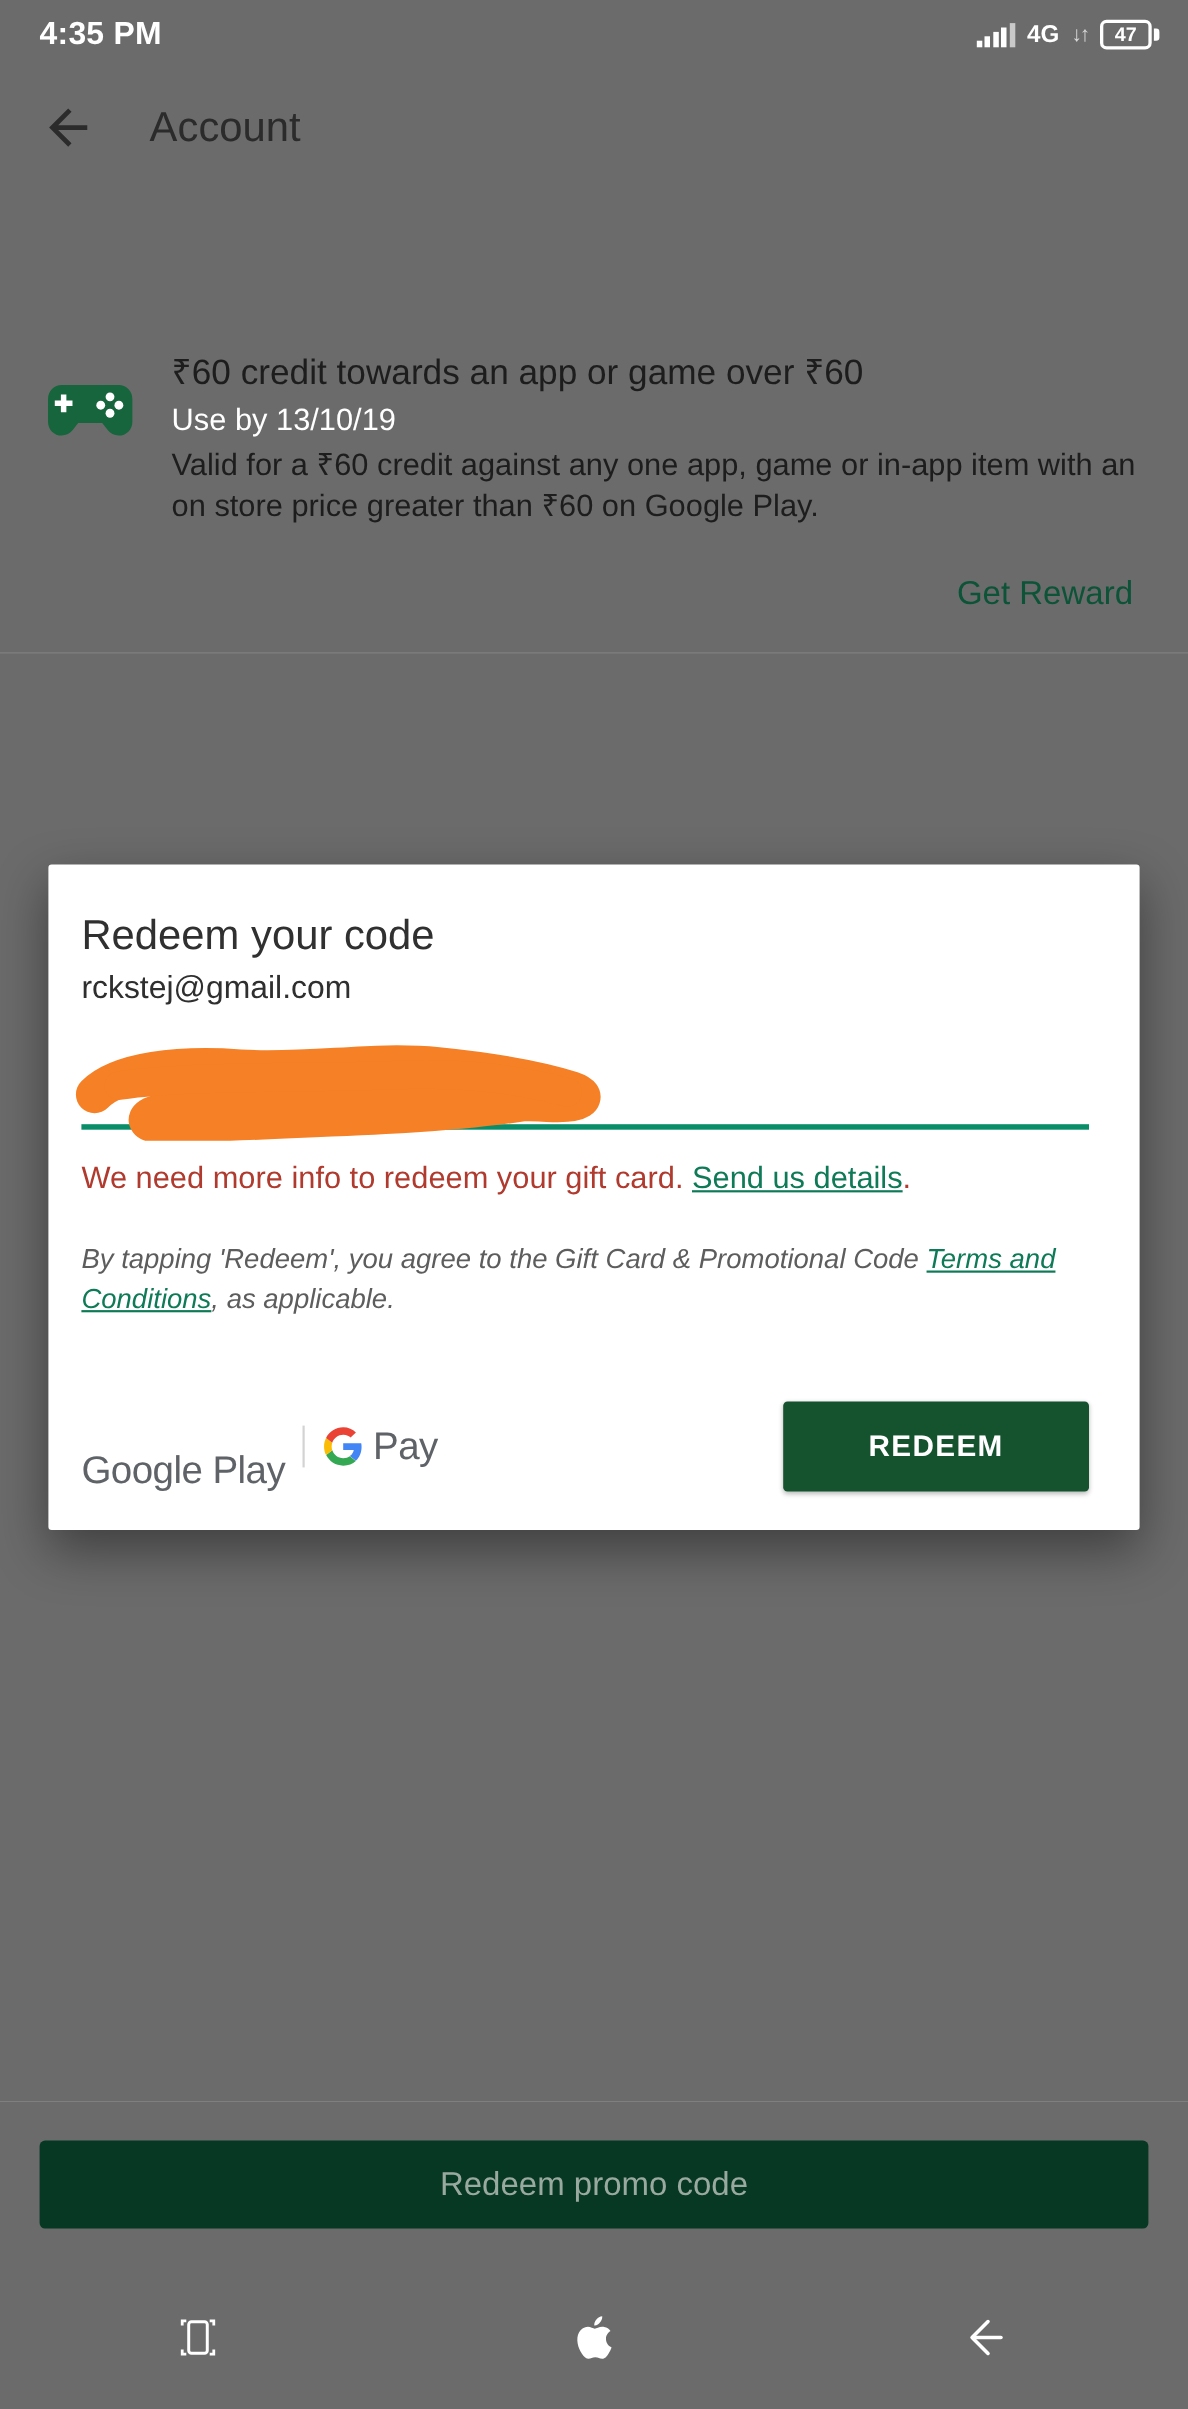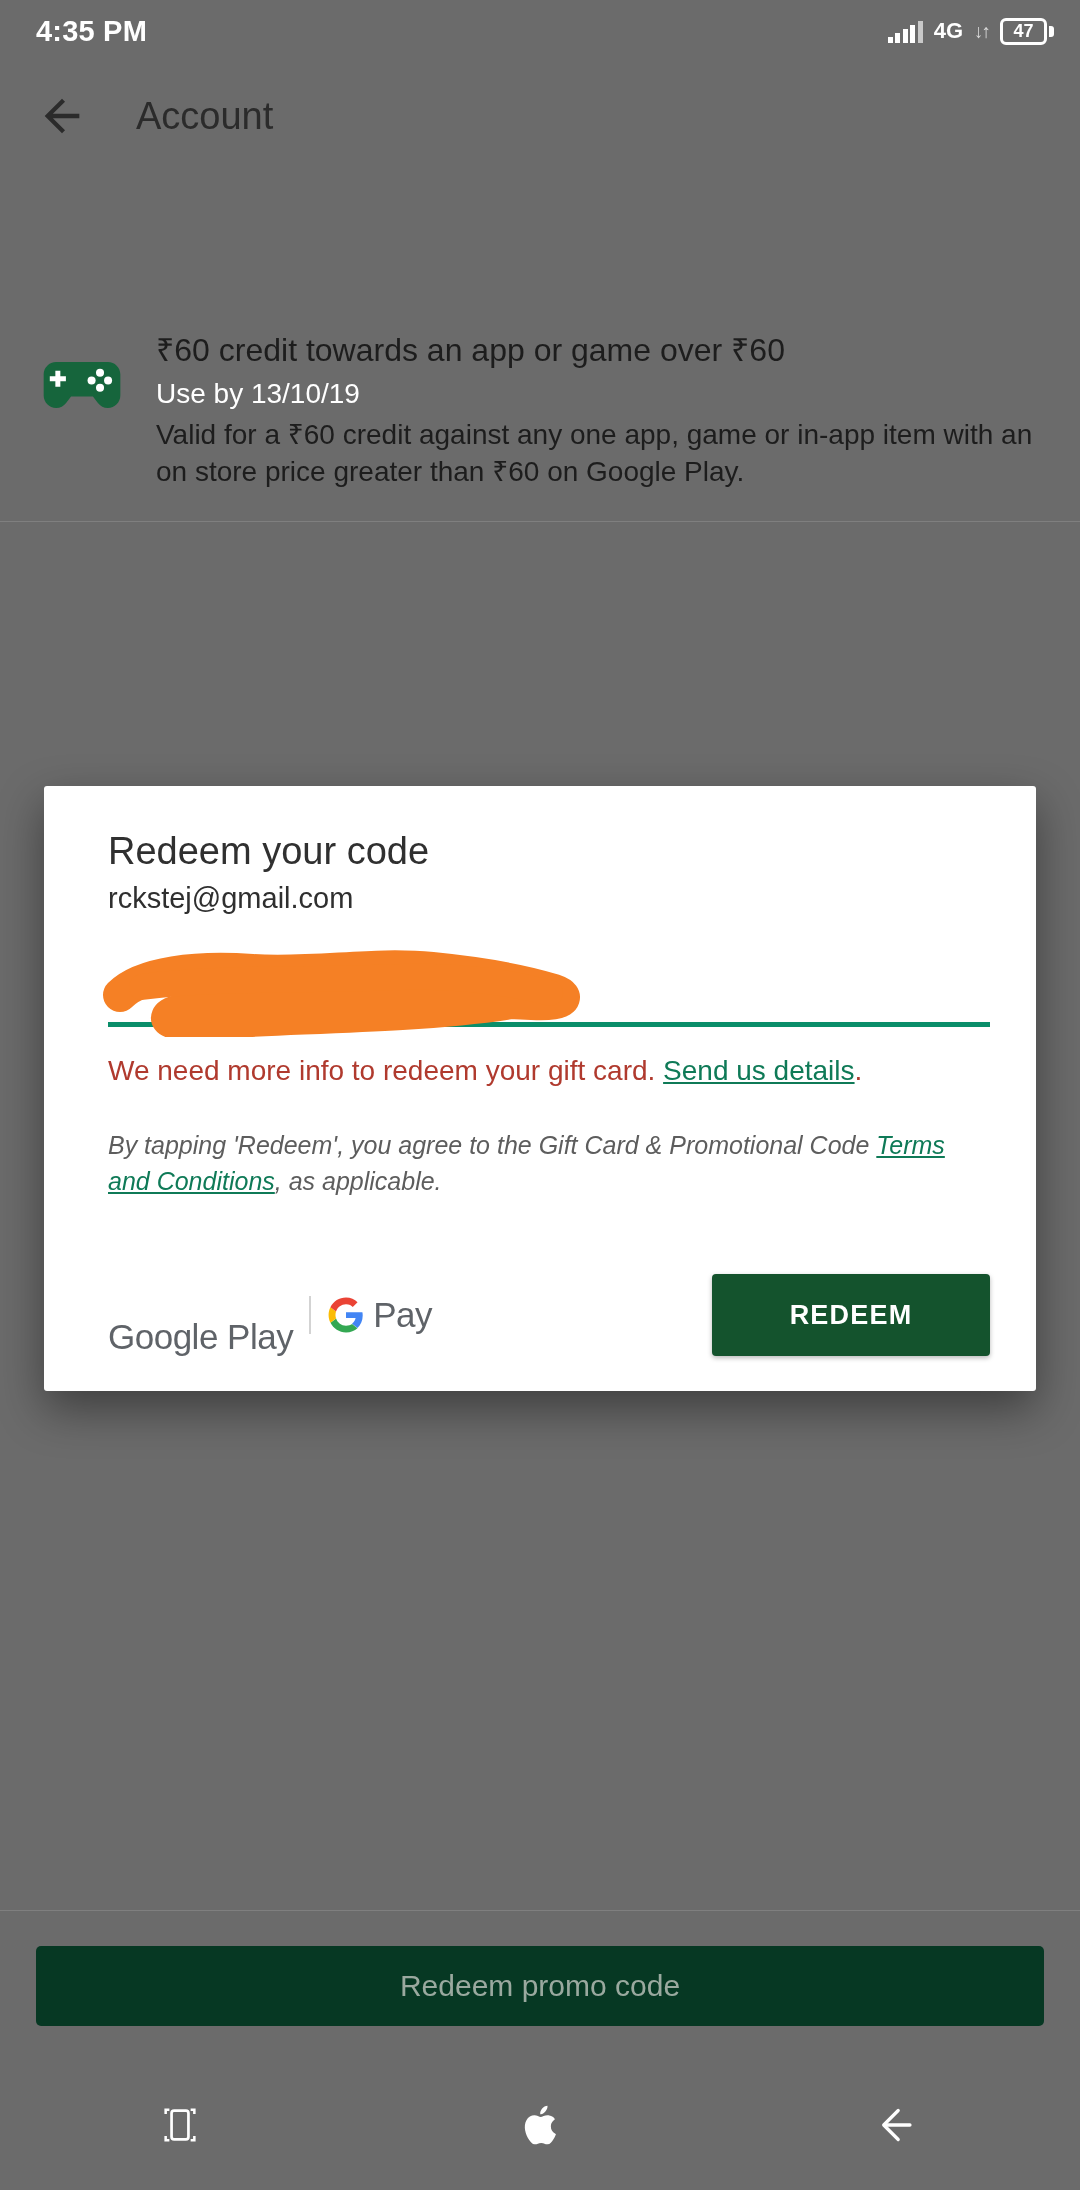--- a/index.html
+++ b/index.html
@@ -64,21 +64,21 @@
     position:relative; height:98px; display:flex; align-items:center;
     padding: 0 30px; font-size:30px; color:#3b3b3b; white-space:nowrap;
   }
   .tab.active { color:#0c5338; }
   .tab.active::after {
     content:""; position:absolute; left:0; right:0; bottom:0; height:7px; background:#0c5338;
   }
 
   
   #reward-card {
-    position:absolute; top:299px; left:0; width:1080px;
+    position:absolute; top:287px; left:0; width:1080px;
     padding: 32px 46px 30px 36px;
     border-bottom:1px solid rgba(255,255,255,0.14);
   }
   #reward-row { display:flex; gap:28px; align-items:flex-start; }
   #gamepad { flex:0 0 auto; width:92px; height:92px; margin-top:8px; }
   #reward-text { flex:1 1 auto; min-width:0; }
   #reward-title { font-size:32px; color:#1d1d1d; line-height:1.22; }
   #reward-expiry { font-size:28px; color:#ffffff; margin-top:6px; line-height:1.25;}
   #reward-desc { font-size:28px; color:#1d1d1d; margin-top:6px; line-height:1.32; }
   #get-reward-row { display:flex; justify-content:flex-end; margin-top:38px; }
@@ -101,21 +101,21 @@
     position:absolute; left:0; bottom:0; width:1080px; height:130px;
     display:flex; align-items:center; justify-content:space-around;
   }
   .navitem { width:120px; height:80px; display:flex; align-items:center; justify-content:center; }
 
   
   #dialog {
     position:absolute; left:44px; top:786px; width:992px;
     background:#ffffff; border-radius:3px;
     box-shadow: 0 18px 46px rgba(0,0,0,0.42);
-    padding: 44px 46px 0 64px;
+    padding: 44px 46px 0 30px;
   }
   #dlg-title { font-size:38px; color:#303030; font-weight:400; line-height:1.15; }
   #dlg-email { font-size:29px; color:#2f2f2f; margin-top:8px; }
 
   #code-field-wrap { position:relative; margin-top:42px; height:78px; }
   #code-input {
     width:100%; border:none; outline:none; background:transparent;
     font-family:"Liberation Sans", sans-serif;
     font-size:36px; color:#1a1a1a; letter-spacing:2px;
     padding: 6px 0 18px 0; height:64px;
@@ -196,20 +196,23 @@
             <circle cx="37.6" cy="21.6" r="2.1" fill="#ffffff"></circle>
             <circle cx="33.4" cy="25.4" r="2.1" fill="#ffffff"></circle>
           </svg>
         </div>
         <div id="reward-text">
           <div id="reward-title">₹60 credit towards an app or game over ₹60</div>
           <div id="reward-expiry">Use by 13/10/19</div>
           <div id="reward-desc">Valid for a ₹60 credit against any one app, game or in-app item with an on store price greater than ₹60 on Google Play.</div>
         </div>
       </div>
+      <div id="get-reward-row">
+        <div id="get-reward">Get Reward</div>
+      </div>
     </div>
 
     <div id="bottom-bar">
       <div id="promo-btn">Redeem promo code</div>
     </div>
 
     <div id="navbar">
       <div class="navitem">
         <svg width="54" height="54" viewBox="0 0 32 32" aria-hidden="true">
           <rect x="11" y="7.5" width="10" height="17" rx="1.5" fill="none" stroke="#ffffff" stroke-width="1.6"></rect>

